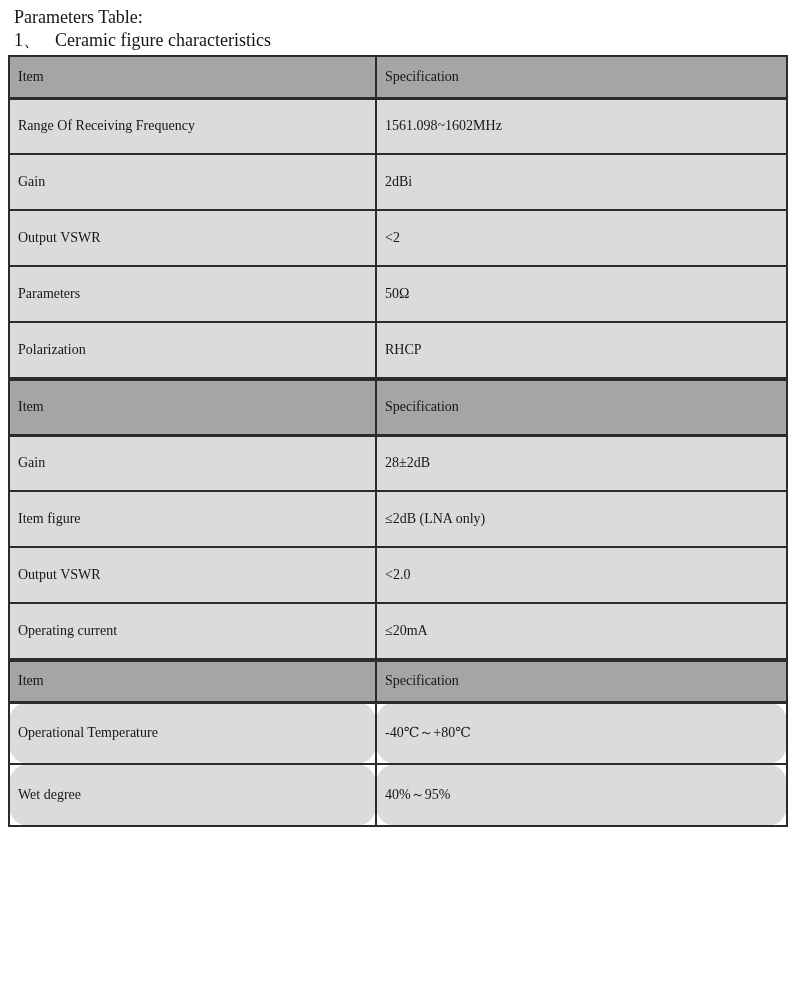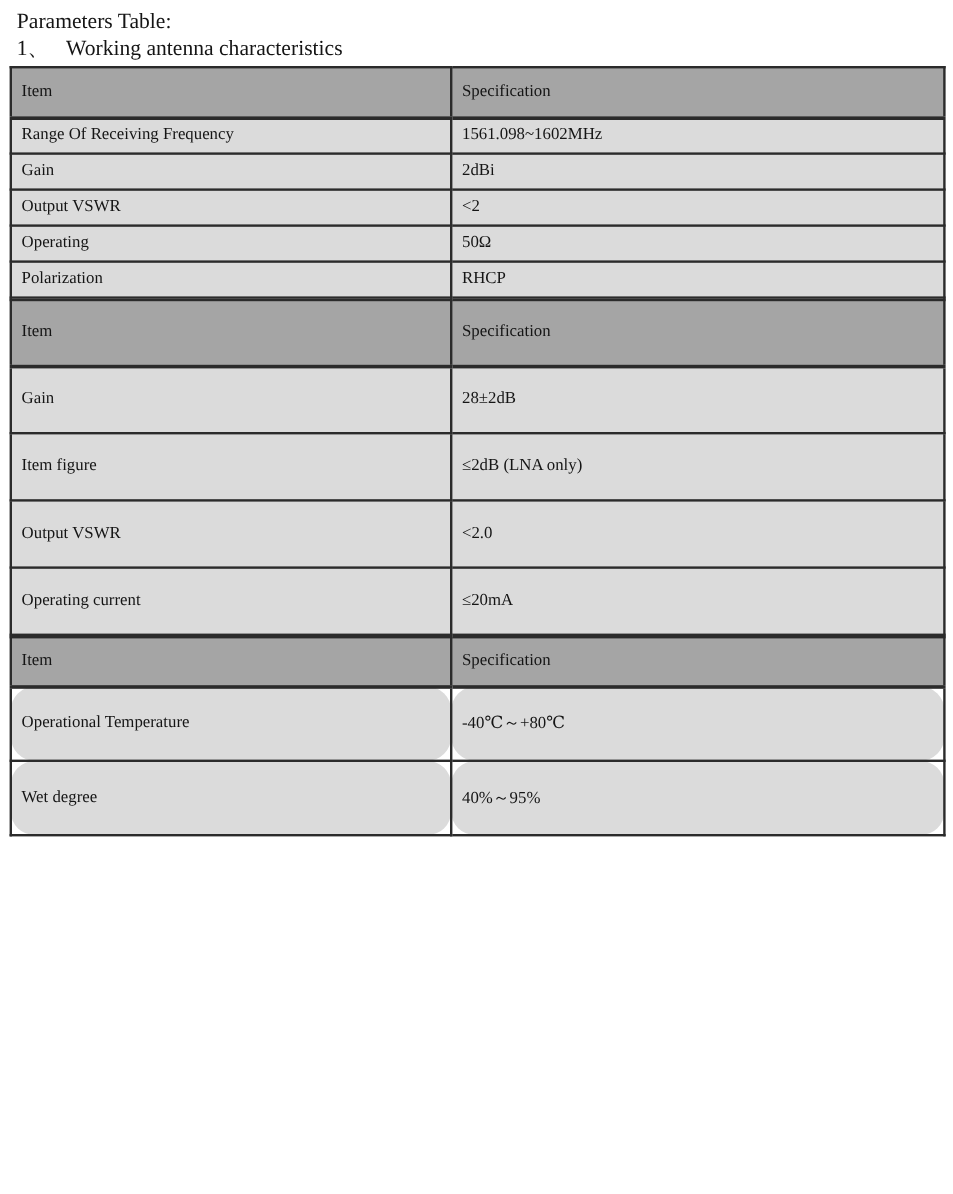--- a/index.html
+++ b/index.html
@@ -54,34 +54,34 @@
     font-weight: normal;
   }
   table.params th {
     background: #a5a5a5;
     border-bottom-width: 3px;
   }
   table.params td {
     background: #dbdbdb;
   }
   table.t1 th { height: 42px; }
-  table.t1 td { height: 30px; }
+  table.t1 td { height: 56px; }
   table.t2 th { height: 55px; }
   table.t2 td { height: 56px; }
   table.t3 th { height: 41px; }
   table.t3 td { height: 62px; border-radius: 20px; }
 </style>
 </head>
 <body>
 
 <div class="page">
 
   <p class="doc-title">Parameters Table:</p>
 
-  <p class="sec-heading"><span class="sec-num">1、</span><span>Working antenna characteristics</span></p>
+  <p class="sec-heading"><span class="sec-num">1、</span><span>Ceramic figure characteristics</span></p>
 
   <table class="params t1">
     <colgroup>
         <col class="c-item">
         <col class="c-spec">
       </colgroup>
     <thead>
       <tr>
         <th>Item</th>
         <th>Specification</th>
@@ -94,21 +94,21 @@
       </tr>
       <tr>
         <td>Gain</td>
         <td>2dBi</td>
       </tr>
       <tr>
         <td>Output VSWR</td>
         <td>&lt;2</td>
       </tr>
       <tr>
-        <td>Operating</td>
+        <td>Parameters</td>
         <td>50Ω</td>
       </tr>
       <tr>
         <td>Polarization</td>
         <td>RHCP</td>
       </tr>
     </tbody>
   </table>
 
 

